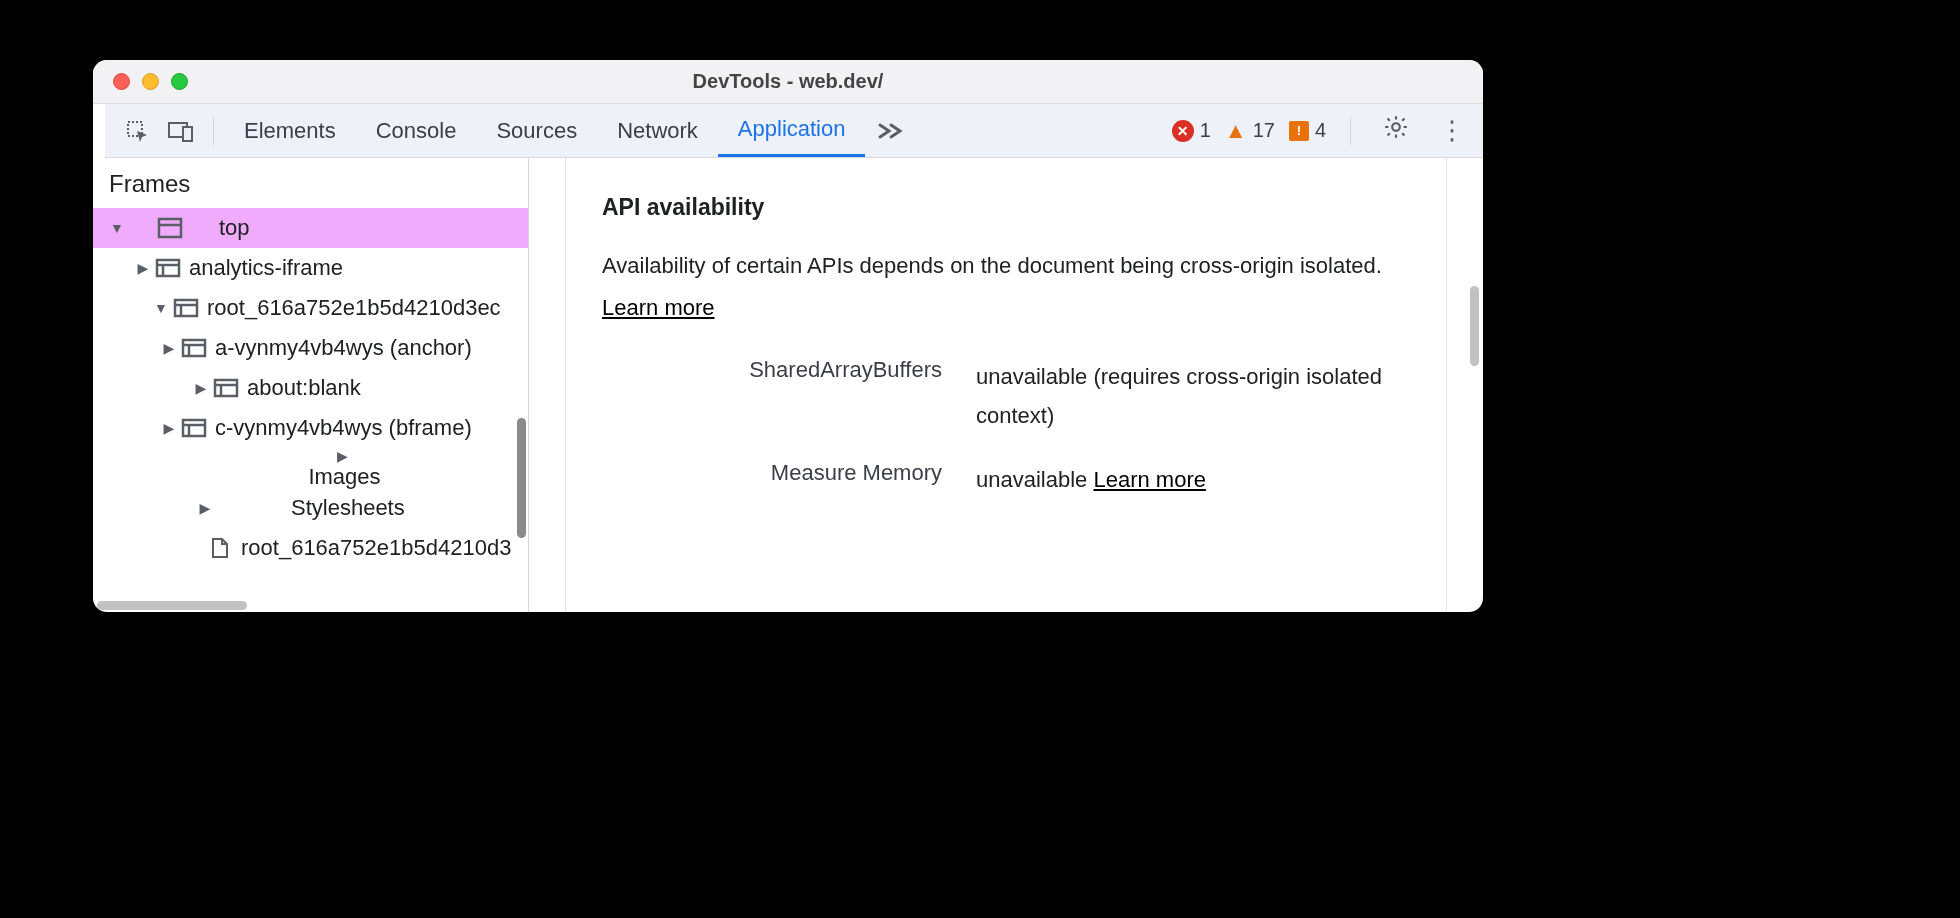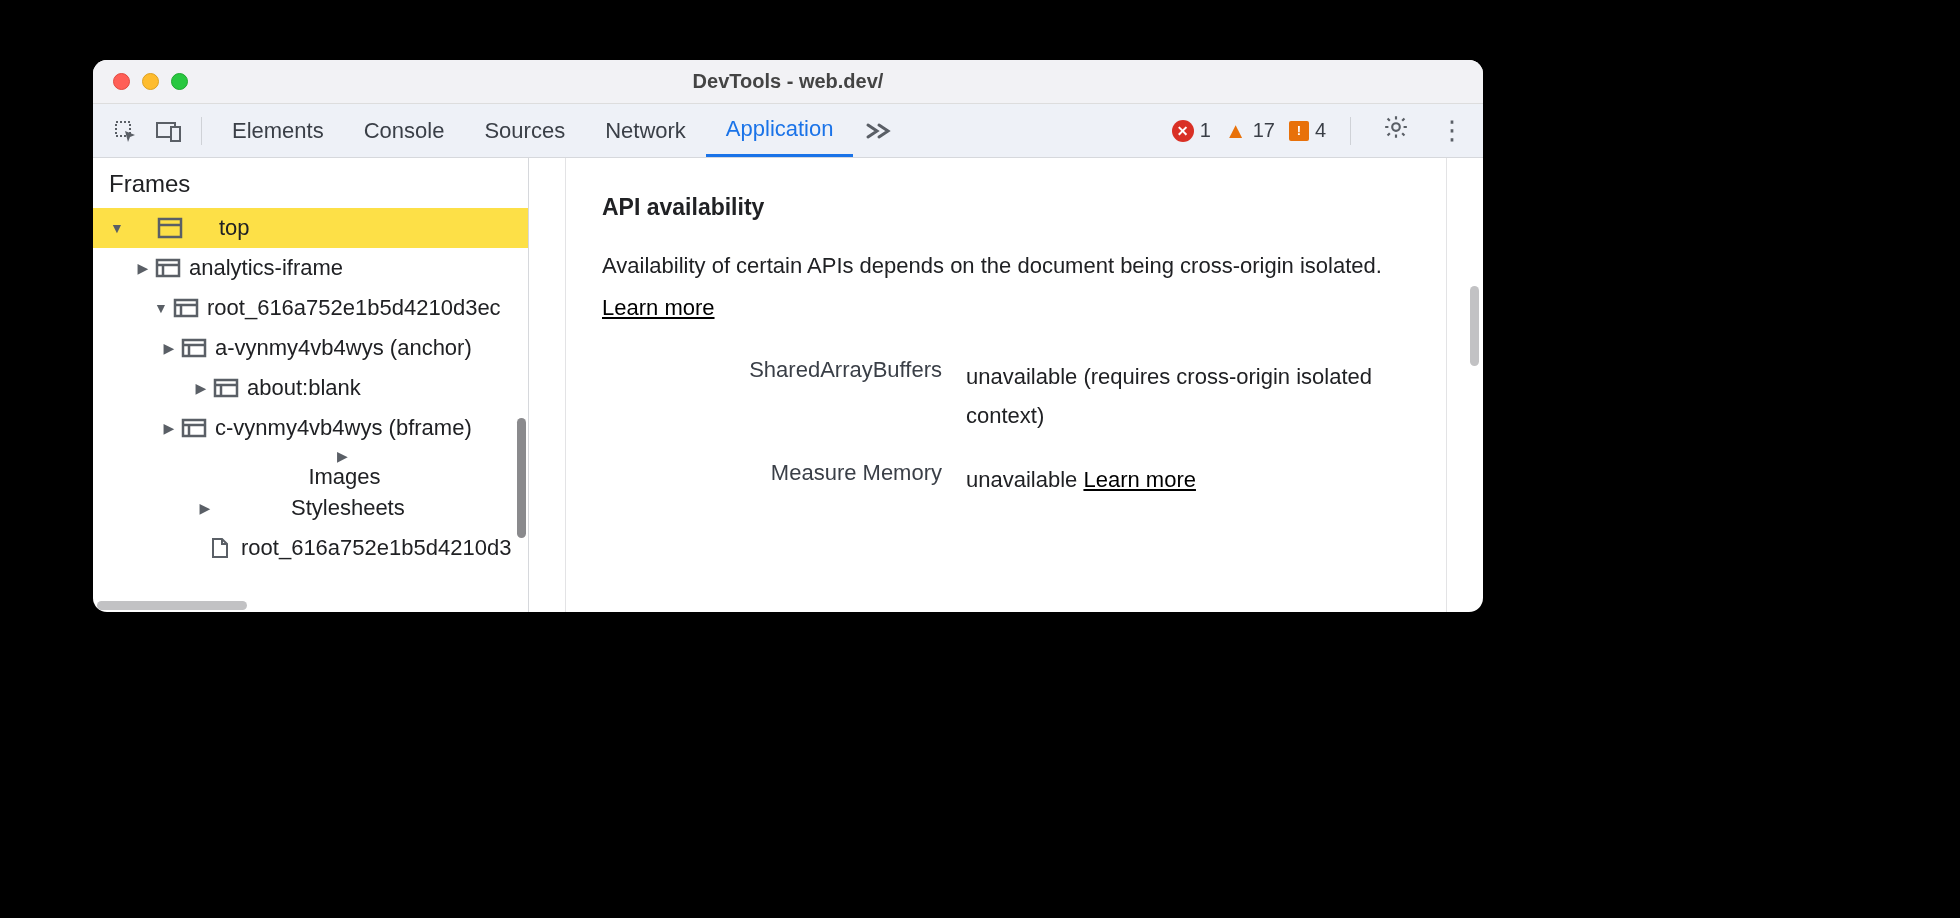--- a/index.html
+++ b/index.html
@@ -54,20 +54,21 @@
   }
   .tabbar {
     height: 54px;
     background: #eef1f7;
     border-bottom: 1px solid #d6d8dc;
     display: flex;
     align-items: center;
     padding: 0 10px;
     font-size: 22px;
     color: #3a3f47;
+    margin-left: 12px;
   }
   .toolbar-btn {
     width: 36px; height: 36px;
     display: flex; align-items: center; justify-content: center;
     margin: 0 4px;
     cursor: pointer;
     color: #5a5f66;
   }
   .toolbar-sep {
     width: 1px; height: 28px; background: #cfd2d7; margin: 0 10px;
@@ -124,21 +125,21 @@
     color:#202124;
     overflow-y:auto; overflow-x:hidden;
     flex:1;
   }
   .tree-row {
     display:flex; align-items:center;
     height: 40px;
     white-space:nowrap;
     cursor:pointer;
   }
-  .tree-row.selected { background:#fde047;gap:28px; }
+  .tree-row.selected { background:#f0abfc;gap:28px; }
   .tw { display:inline-block; width:16px; text-align:center; font-size:14px; color:#5a5f66; margin-right:4px;}
   .tw::before{content:"▶";}
   .tw.open::before{content:"▼";}
   .tw.none::before{content:"";}
   .frame-icon {
     display:inline-flex;
     width:26px; height:20px; margin-right:8px;
     align-items:center; justify-content:center;
   }
   .sidebar-hscroll {
@@ -168,21 +169,21 @@
     border-left:1px solid #e3e3e5;
     border-right:1px solid #e3e3e5;
     min-height:100%;
     padding: 36px 36px 10px;
     font-size:22px; color:#202124;
   }
   .section-title { font-weight:700; font-size:23px; margin-bottom:24px;}
   .section-desc { line-height:1.9; }
   .link { color:#000000; text-decoration:underline; cursor:pointer;}
   .api-table { margin-top:28px; }
-  .api-row { display:flex; align-items:flex-start; gap:24px; margin-bottom:24px;}
+  .api-row { display:flex; align-items:flex-start; gap:34px; margin-bottom:24px;}
   .api-label { width:340px; text-align:right; color:#3a3f47; flex-shrink:0;}
   .api-value { flex:1; color:#202124; line-height:1.8;}
   .main-vscroll {
     position:absolute; right:2px; top:8px; bottom:8px; width:14px;
     display:flex; align-items:flex-start; justify-content:center;
   }
   .main-vscroll .vthumb {
     width:9px; background:#c2c2c4; border-radius:5px;
     margin-top:120px; height:80px;
   }

